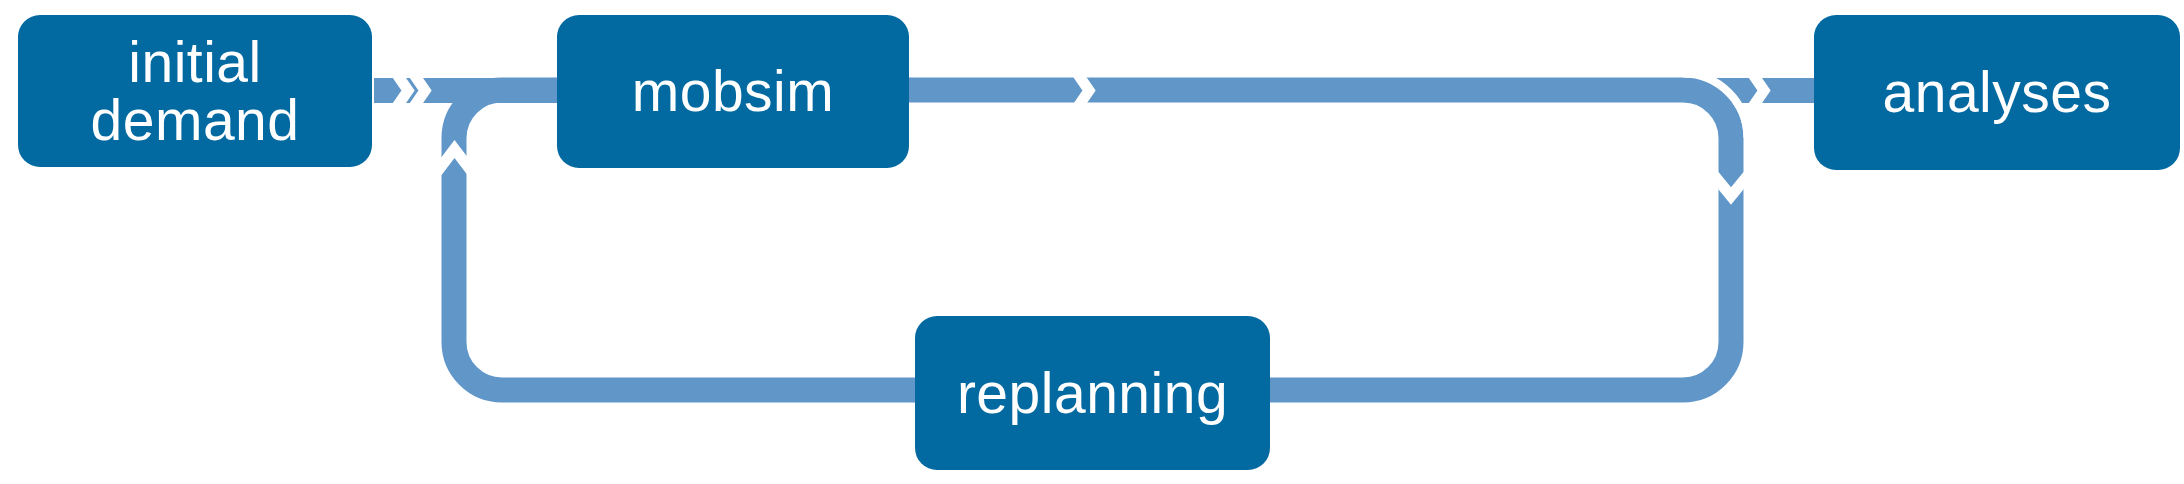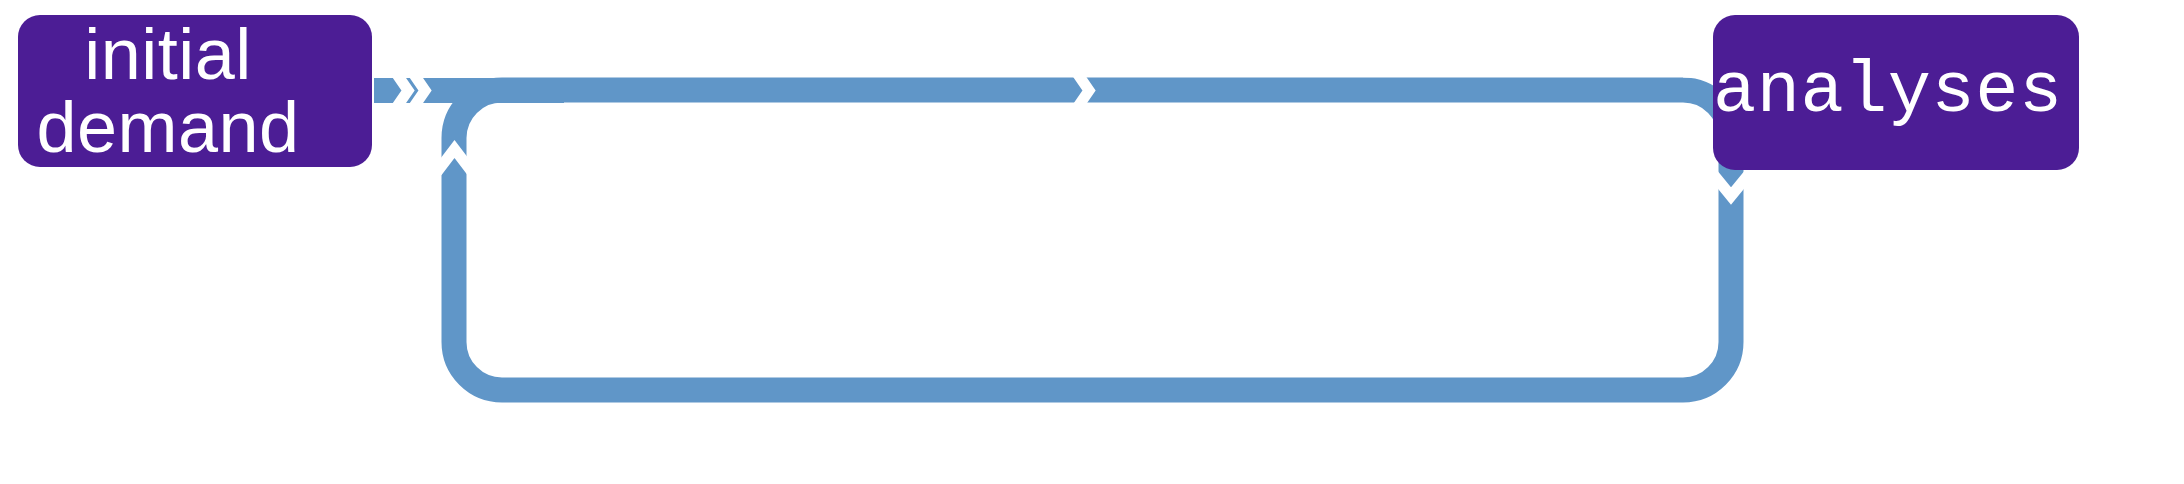--- a/index.html
+++ b/index.html
@@ -12,36 +12,36 @@
     overflow: hidden;
   }
   .connectors {
     position: absolute;
     inset: 0;
     width: 2184px;
     height: 484px;
   }
   .node {
     position: absolute;
-    background: #4c1d95;
+    background: #0369a1;
     border-radius: 22px;
     display: flex;
     align-items: center;
-    justify-content: flex-start;
+    justify-content: center;
     text-align: center;
     color: #ffffff;
-    font-size: 72px;
+    font-size: 57px;
     line-height: 1.02;
     letter-spacing: 0.5px;
   }
   .n-initial    { left: 18px;   top: 15px;  width: 354px; height: 152px; }
   .n-initial .lbl { width: 300px; }
   .n-mobsim     { left: 557px;  top: 15px;  width: 352px; height: 153px; }
   .n-scoring    { left: 1275px; top: 16px;  width: 347px; height: 152px; }
-  .n-analyses   { left: 1713px; top: 15px;  width: 366px; height: 155px; font-family: Liberation Mono, monospace; }
+  .n-analyses   { left: 1814px; top: 15px;  width: 366px; height: 155px; }
   .n-replanning { left: 915px;  top: 316px; width: 355px; height: 154px; }
 </style>
 </head>
 <body>
 
 <div class="stage">
 
   <svg class="connectors" viewBox="0 0 2184 484" xmlns="http://www.w3.org/2000/svg">
 
     <rect x="454" y="90" width="1277" height="300" rx="48" ry="48" fill="none" stroke="#6096C8" stroke-width="25"></rect>
@@ -61,20 +61,26 @@
 
     <polyline points="437,172 454.5,149 472,172" fill="none" stroke="#ffffff" stroke-width="11" stroke-linejoin="miter"></polyline>
 
     <polyline points="1713,174 1731,196 1749,174" fill="none" stroke="#ffffff" stroke-width="11" stroke-linejoin="miter"></polyline>
   </svg>
 
   <div class="node n-initial">
     <span class="lbl">initial demand</span>
   </div>
 
+  <div class="node n-mobsim">
+    <span class="lbl">mobsim</span>
+  </div>
 
 
   <div class="node n-analyses">
     <span class="lbl">analyses</span>
   </div>
 
+  <div class="node n-replanning">
+    <span class="lbl">replanning</span>
+  </div>
 
 </div>
 
 </body></html>

